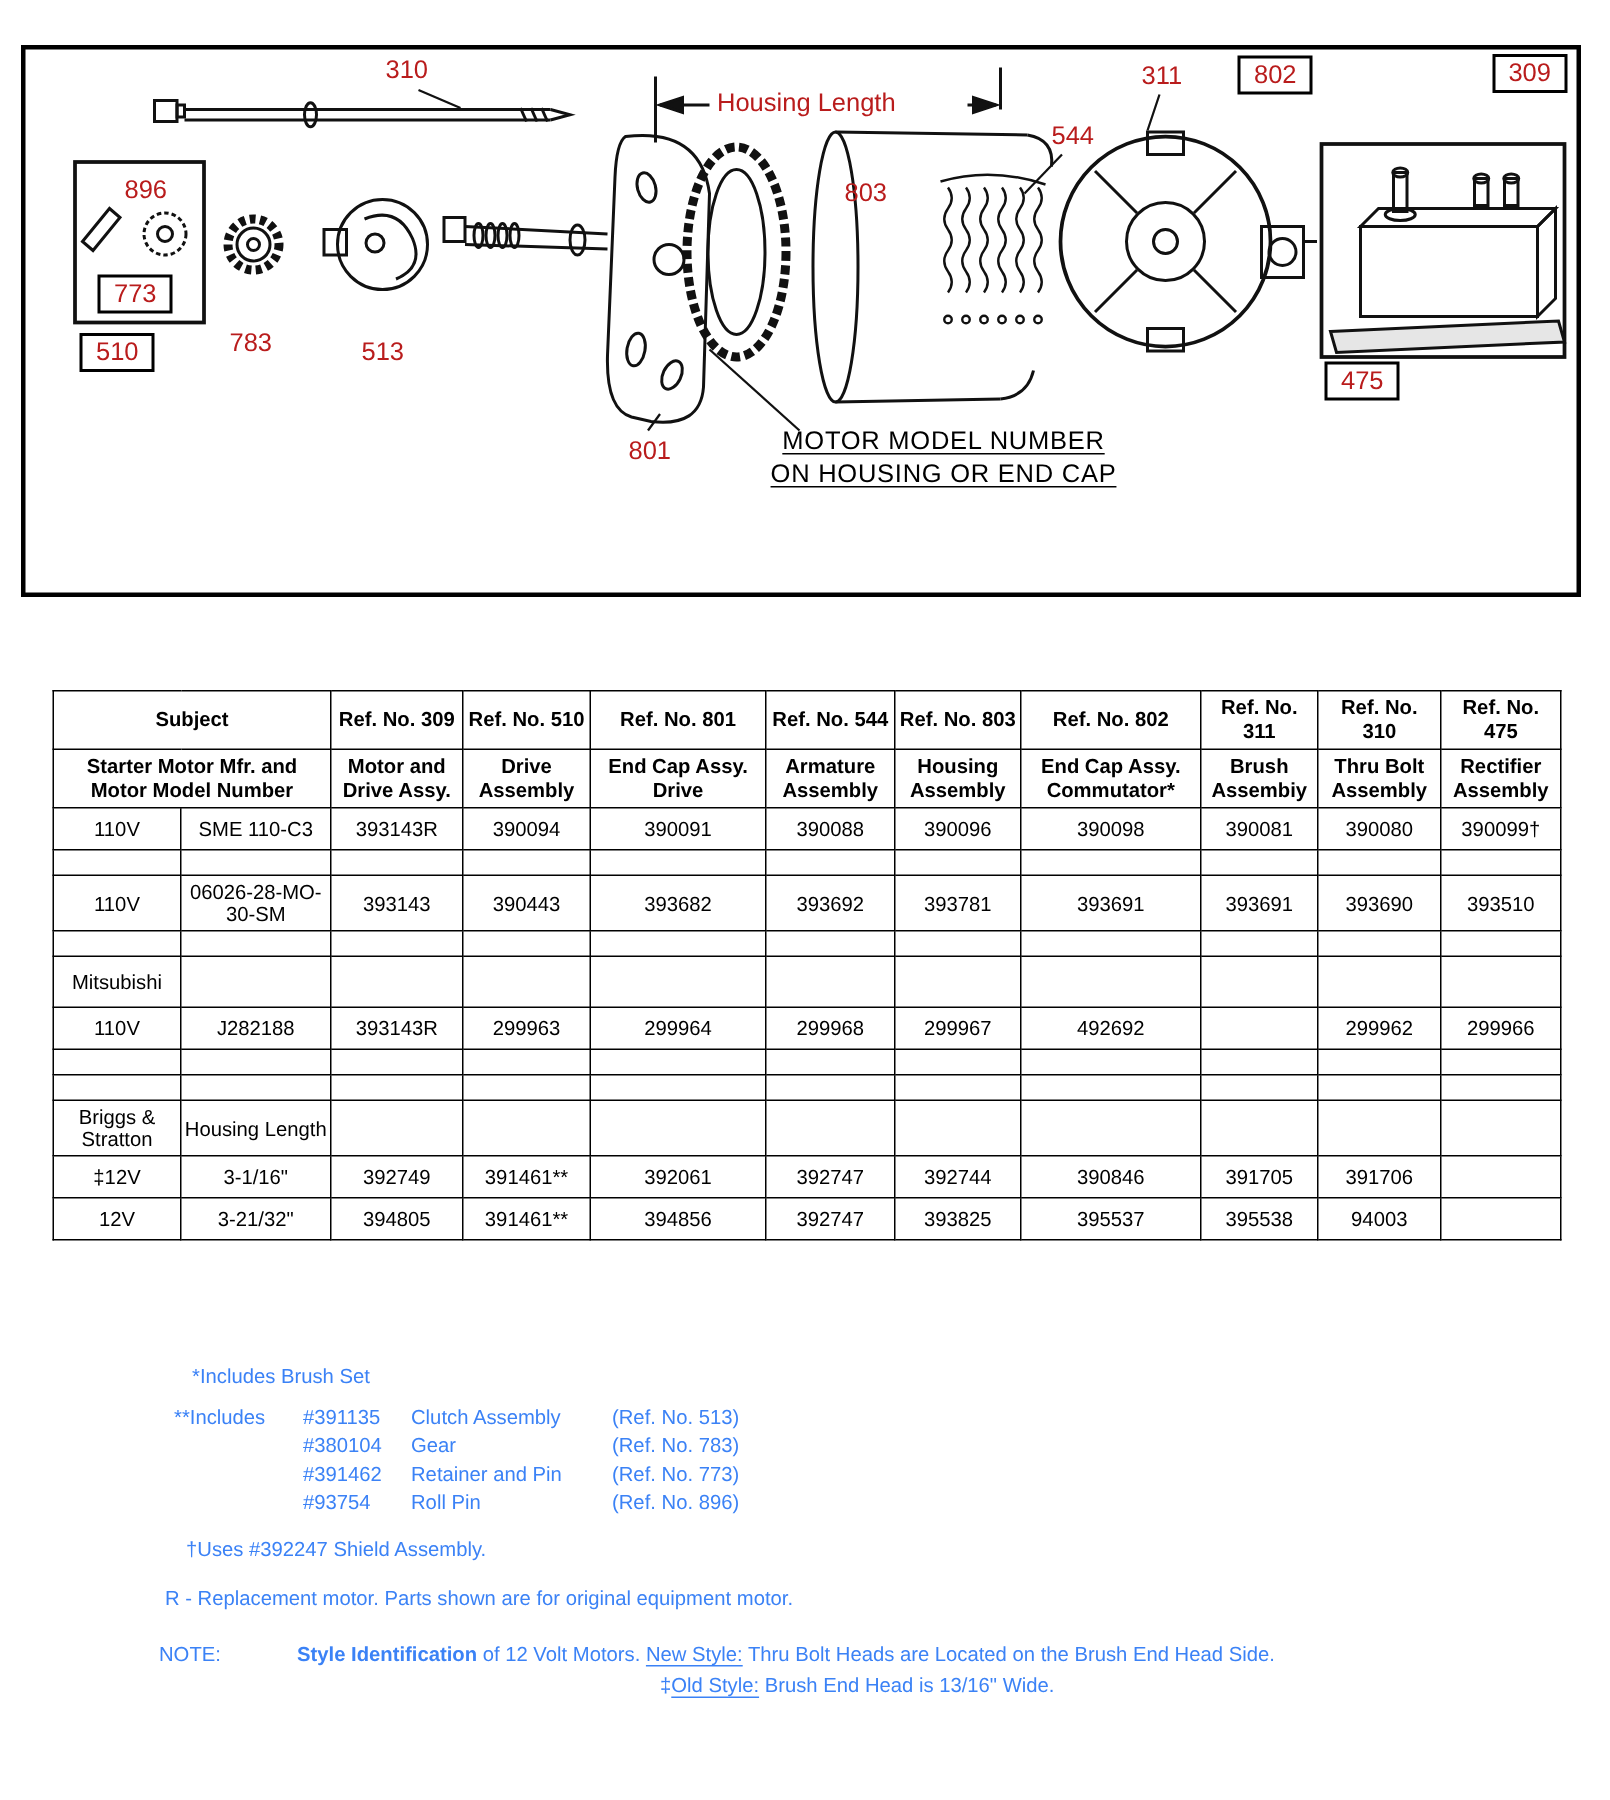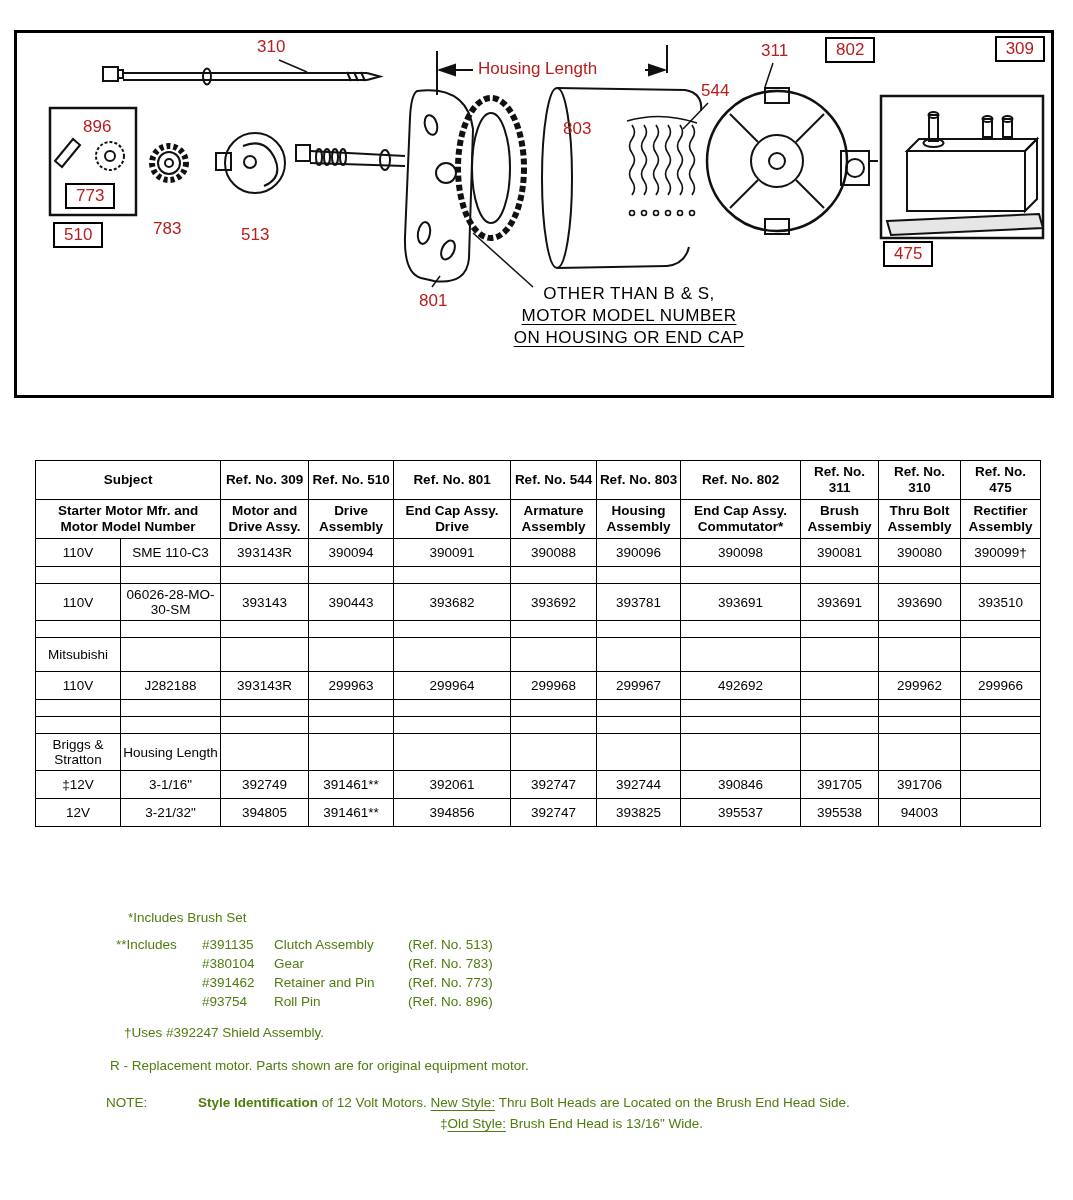--- a/index.html
+++ b/index.html
@@ -36,21 +36,21 @@
     border:1px solid #000; text-align:center; vertical-align:middle;
     padding:3px 2px; overflow:hidden;
   }
   table.parts thead th { font-weight:bold; line-height:16px; }
   tr.row-data td { height:28px; }
   tr.row-group td { height:34px; }
   tr.row-spacer td { height:17px; padding:0; }
   td.left { text-align:left; padding-left:4px; }
 
   
-  .footnotes { position:absolute; left:110px; top:910px; font-size:13.5px; color:#4d7c0f; }
+  .footnotes { position:absolute; left:110px; top:910px; font-size:13.5px; color:#3b82f6; }
   .fn-brush { margin:0 0 10px 18px; }
   #clutch-grid {
     display:grid; grid-template-columns:86px 72px 134px 120px;
     margin-left:6px; line-height:19px;
   }
   .fn-shield { margin:14px 0 0 14px; }
   .fn-repl   { margin:18px 0 0 0; }
   .fn-note   { margin:22px 0 0 -4px; }
   .fn-old    { margin:6px 0 0 330px; }
 </style>
@@ -201,21 +201,20 @@
   <div class="dlabel" style="left:546px; top:86px;">803</div>
   <div class="dlabel" style="left:46px; top:84px;margin-left:20px;">896</div>
   <div class="dlabel boxed" style="left:48px; top:150px;">773</div>
   <div class="dlabel boxed" style="left:36px; top:189px;">510</div>
   <div class="dlabel" style="left:136px; top:186px;">783</div>
   <div class="dlabel" style="left:224px; top:192px;">513</div>
   <div class="dlabel" style="left:402px; top:258px;">801</div>
   <div class="dlabel boxed" style="left:866px; top:208px;">475</div>
 
   <div class="note-block">
-    <div>OTHER THAN B &amp; S,</div>
     <div class="ul">MOTOR MODEL NUMBER</div>
     <div class="ul">ON HOUSING OR END CAP</div>
   </div>
 </div>
 
 <table class="parts">
   <colgroup>
     <col style="width:85px">
       <col style="width:100px">
       <col style="width:88px">

